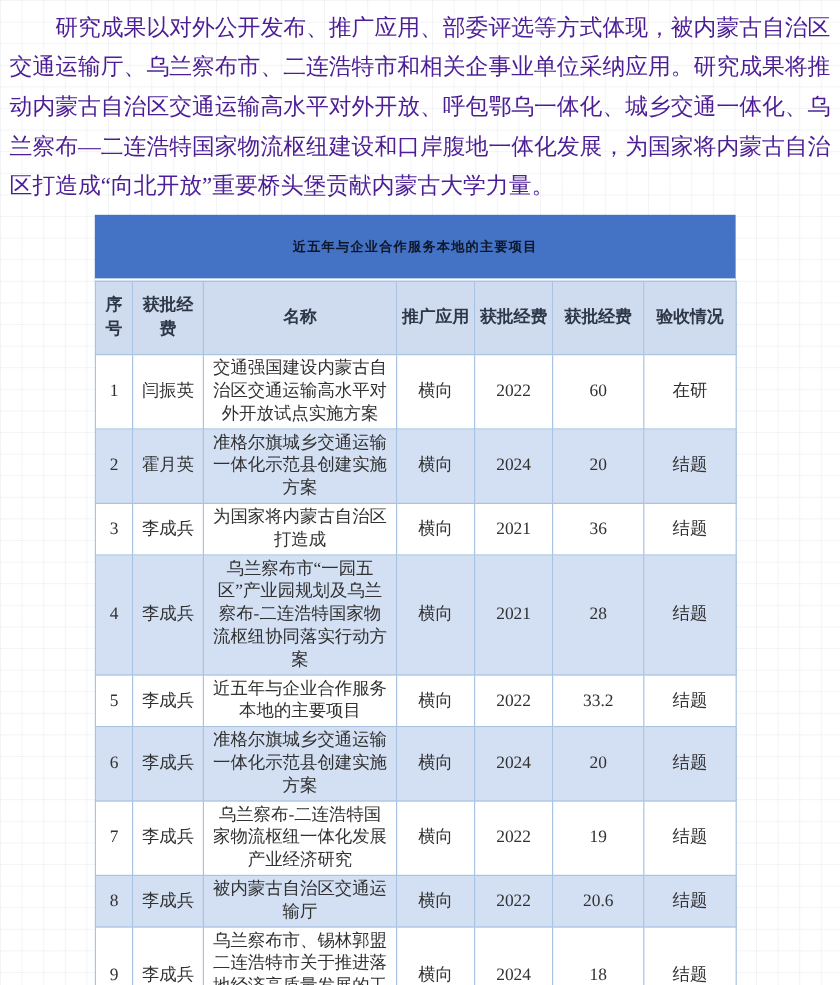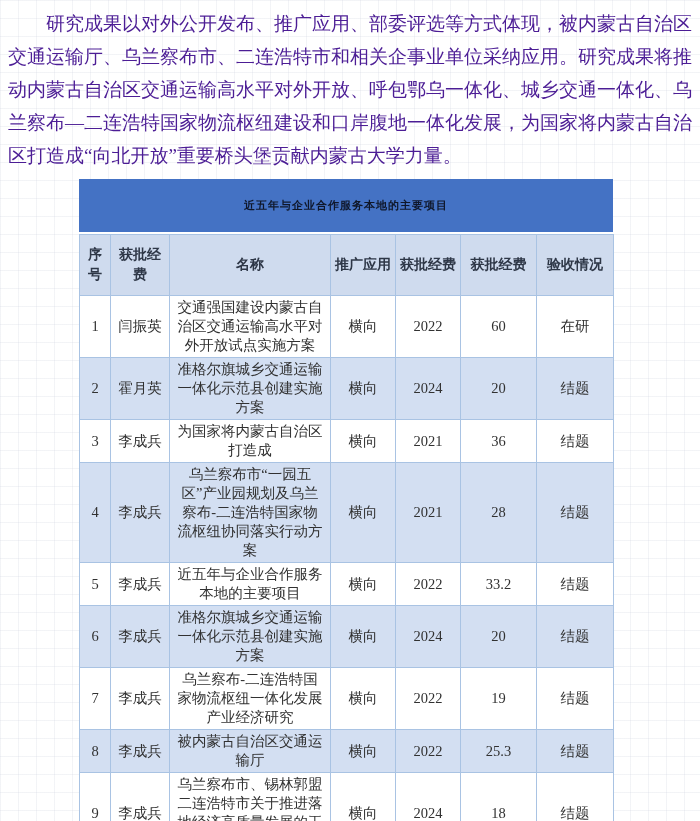--- a/index.html
+++ b/index.html
@@ -177,21 +177,21 @@
           <td>2022</td>
           <td>19</td>
           <td>结题</td>
         </tr>
         <tr>
           <td>8</td>
           <td>李成兵</td>
           <td>被内蒙古自治区交通运输厅</td>
           <td>横向</td>
           <td>2022</td>
-          <td>25.3</td>
+          <td>20.6</td>
           <td>结题</td>
         </tr>
         <tr>
           <td>9</td>
           <td>李成兵</td>
           <td>乌兰察布市、锡林郭盟二连浩特市关于推进落地经济高质量发展的工作方案</td>
           <td>横向</td>
           <td>2024</td>
           <td>18</td>
           <td>结题</td>

